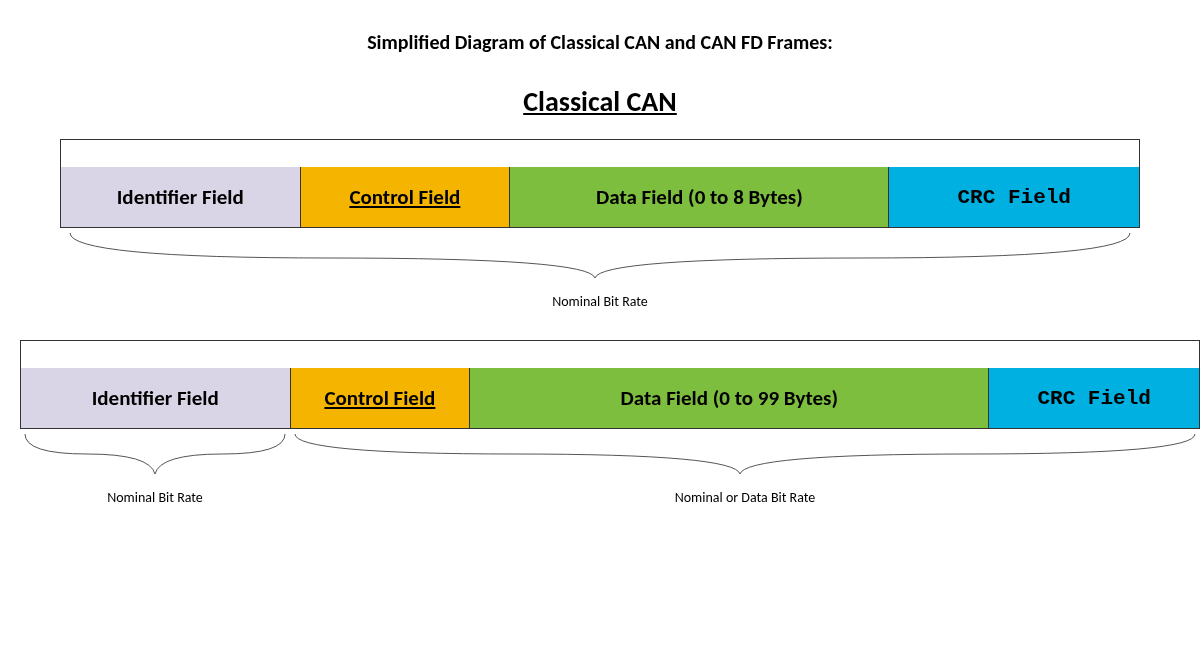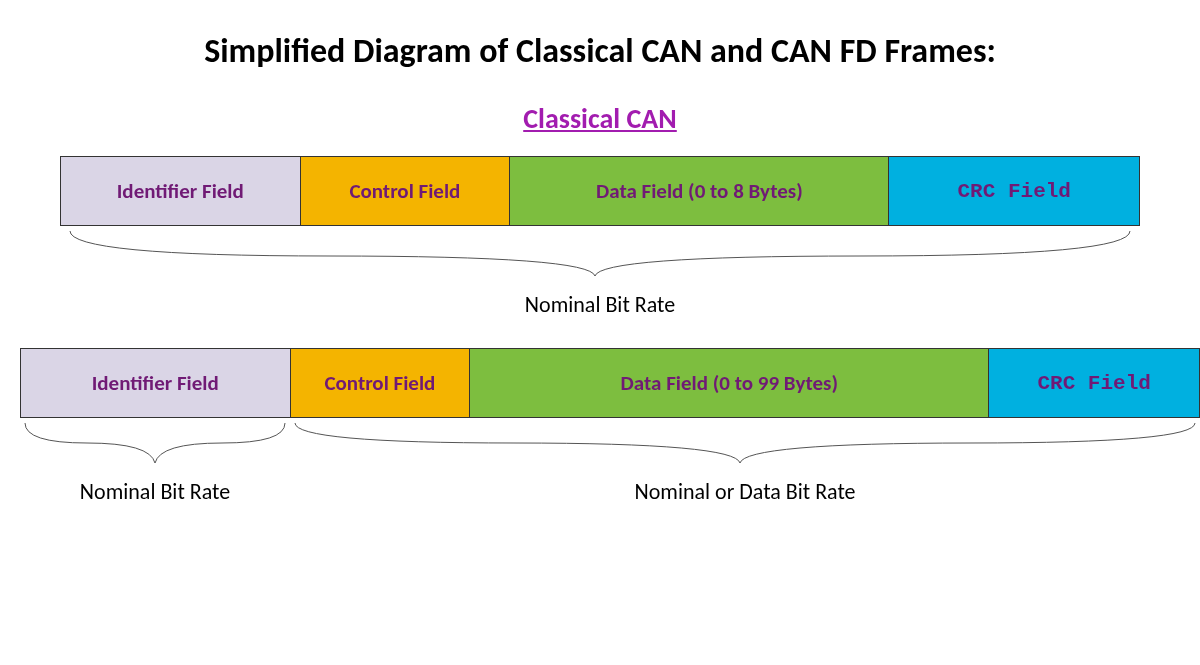--- a/index.html
+++ b/index.html
@@ -10,74 +10,76 @@
     body {
       font-family: Calibri, Arial, sans-serif;
       background: white;
       width: 1200px;
       height: 665px;
       position: relative;
       padding: 20px;
     }
     .main-title {
       text-align: center;
-      font-size: 34px;
+      font-size: 20px;
       font-weight: bold;
       color: #000;
       margin-top: 10px;
       margin-bottom: 30px;
     }
     .section-title {
       text-align: center;
       font-size: 28px;
       text-decoration: underline;
-      color: #a21caf;
+      color: #000000;
       margin-bottom: 20px;
     }
     .frame-row {
       display: flex;
       border: 1px solid #333;
     }
     .field {
       display: flex;
       align-items: center;
       justify-content: center;
       font-size: 21px;
       font-weight: bold;
-      color: #701a75;
-      height: 68px;
+      color: #000000;
+      height: 60px;
       border-right: 1px solid #333;
       padding: 0 10px;
+      margin-top: 27px;
     }
     .field:last-child {
       border-right: none;
       font-family: Liberation Mono, monospace;
     }
     .identifier-field {
       background-color: #dad5e6;
     }
     .control-field {
       background-color: #f4b400;
+      text-decoration: underline;
     }
     .data-field {
       background-color: #7dbe3f;
     }
     .crc-field {
       background-color: #00b0e0;
     }
     .brace-container {
       position: relative;
       margin-top: 0;
     }
     .brace-svg {
       display: block;
     }
     .rate-label {
       text-align: center;
-      font-size: 22px;
+      font-size: 14px;
       color: #000;
       margin-top: 5px;
     }
     .classical-section {
       margin: 0 auto;
       width: 1080px;
       margin-bottom: 30px;
     }
     .canfd-section {
       margin: 0 auto;

